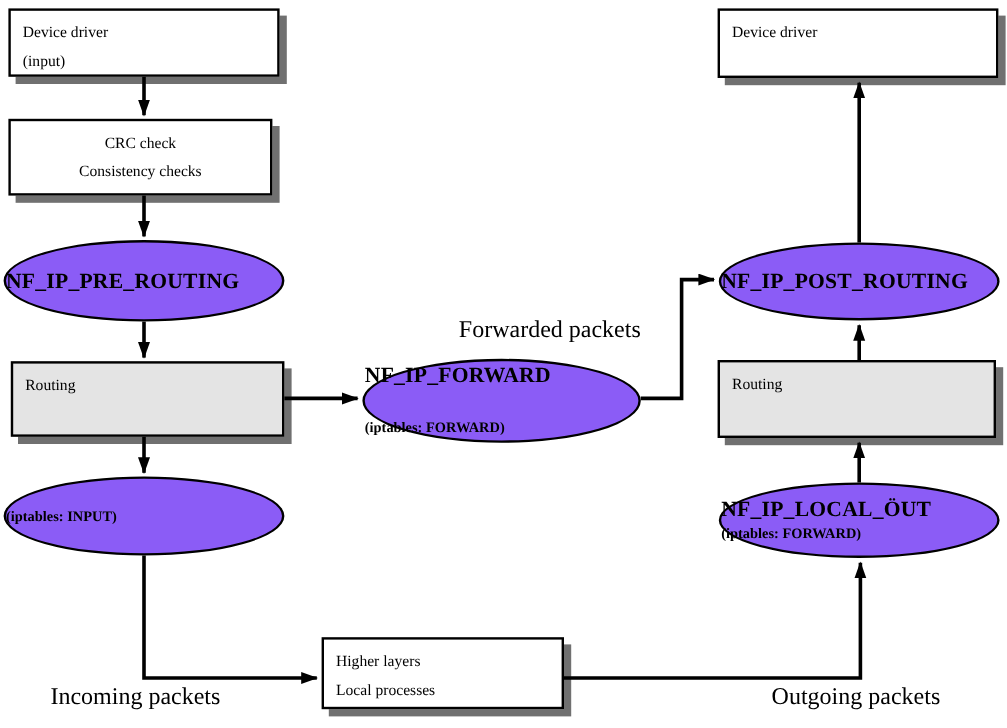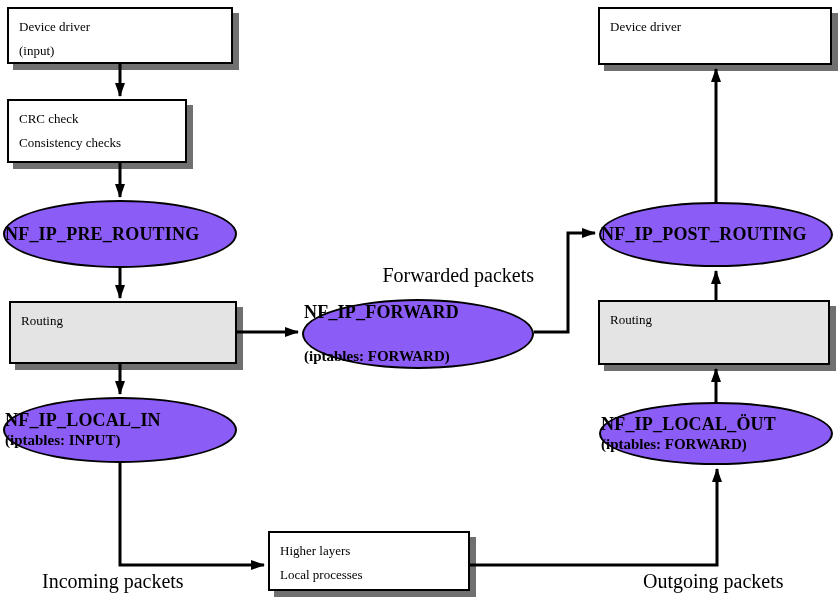--- a/index.html
+++ b/index.html
@@ -31,21 +31,21 @@
     border-radius:50%;
     box-sizing:border-box;
     display:flex;
     flex-direction:column;
     align-items:flex-start;
     justify-content:center;
     text-align:center;
     font-weight:bold;
   }
   .ellipse .main{font-size:18px;line-height:21px;letter-spacing:.2px;}
-  .ellipse .sub{font-size:15px;line-height:19px;}
+  .ellipse .sub{font-size:12px;line-height:19px;}
   .flow-label{
     position:absolute;
     font-size:20px;
     line-height:22px;
     white-space:nowrap;
   }
   #connectors{
     position:absolute;
     left:0;top:0;
     pointer-events:none;
@@ -54,35 +54,34 @@
 </head>
 <body>
 
 <div id="canvas">
 
   <div class="box" style="left:7px;top:7px;width:226px;height:57px;">
     <div>Device driver</div>
     <div>(input)</div>
   </div>
 
-  <div class="box" style="left:7px;top:99px;width:180px;height:64px;">
+  <div class="box" style="left:7px;top:99px;width:220px;height:64px;text-align:center;">
     <div>CRC check</div>
     <div>Consistency checks</div>
   </div>
 
   <div class="ellipse" style="left:3px;top:200px;width:234px;height:68px;">
     <div class="main">NF_IP_PRE_ROUTING</div>
   </div>
 
   <div class="box routing" style="left:9px;top:301px;width:228px;height:63px;">
     <div>Routing</div>
   </div>
 
   <div class="ellipse" style="left:3px;top:397px;width:234px;height:66px;">
-    <div class="main">NF_IP_LOCAL_IN</div>
     <div class="sub">(iptables: INPUT)</div>
   </div>
 
   <div class="box" style="left:268px;top:531px;width:202px;height:60px;">
     <div>Higher layers</div>
     <div>Local processes</div>
   </div>
 
   <div class="ellipse" style="left:302px;top:299px;width:232px;height:70px;gap:24px;">
     <div class="main">NF_IP_FORWARD</div>

